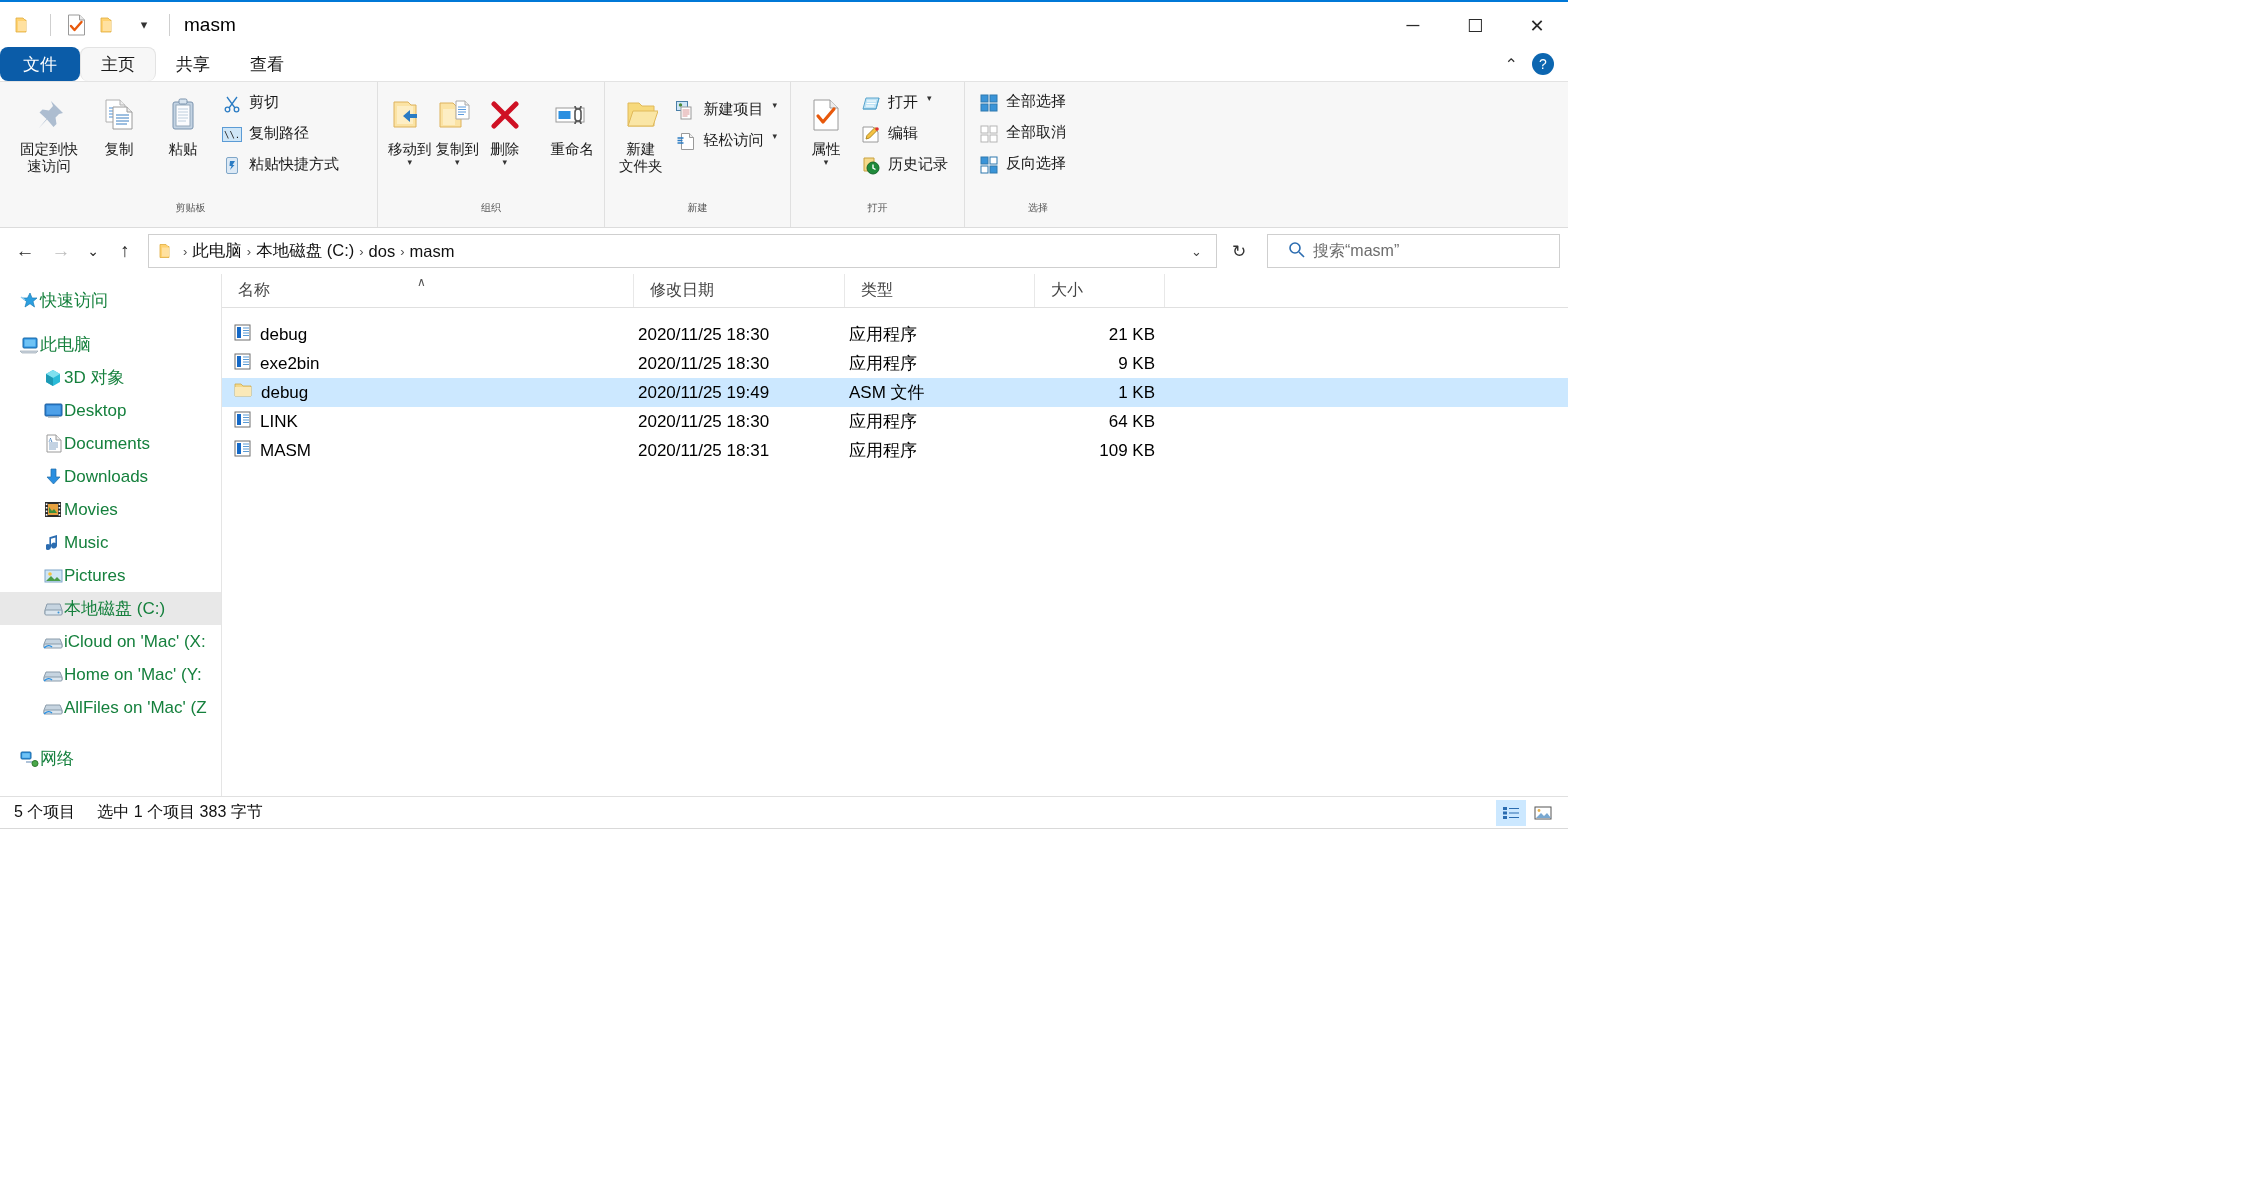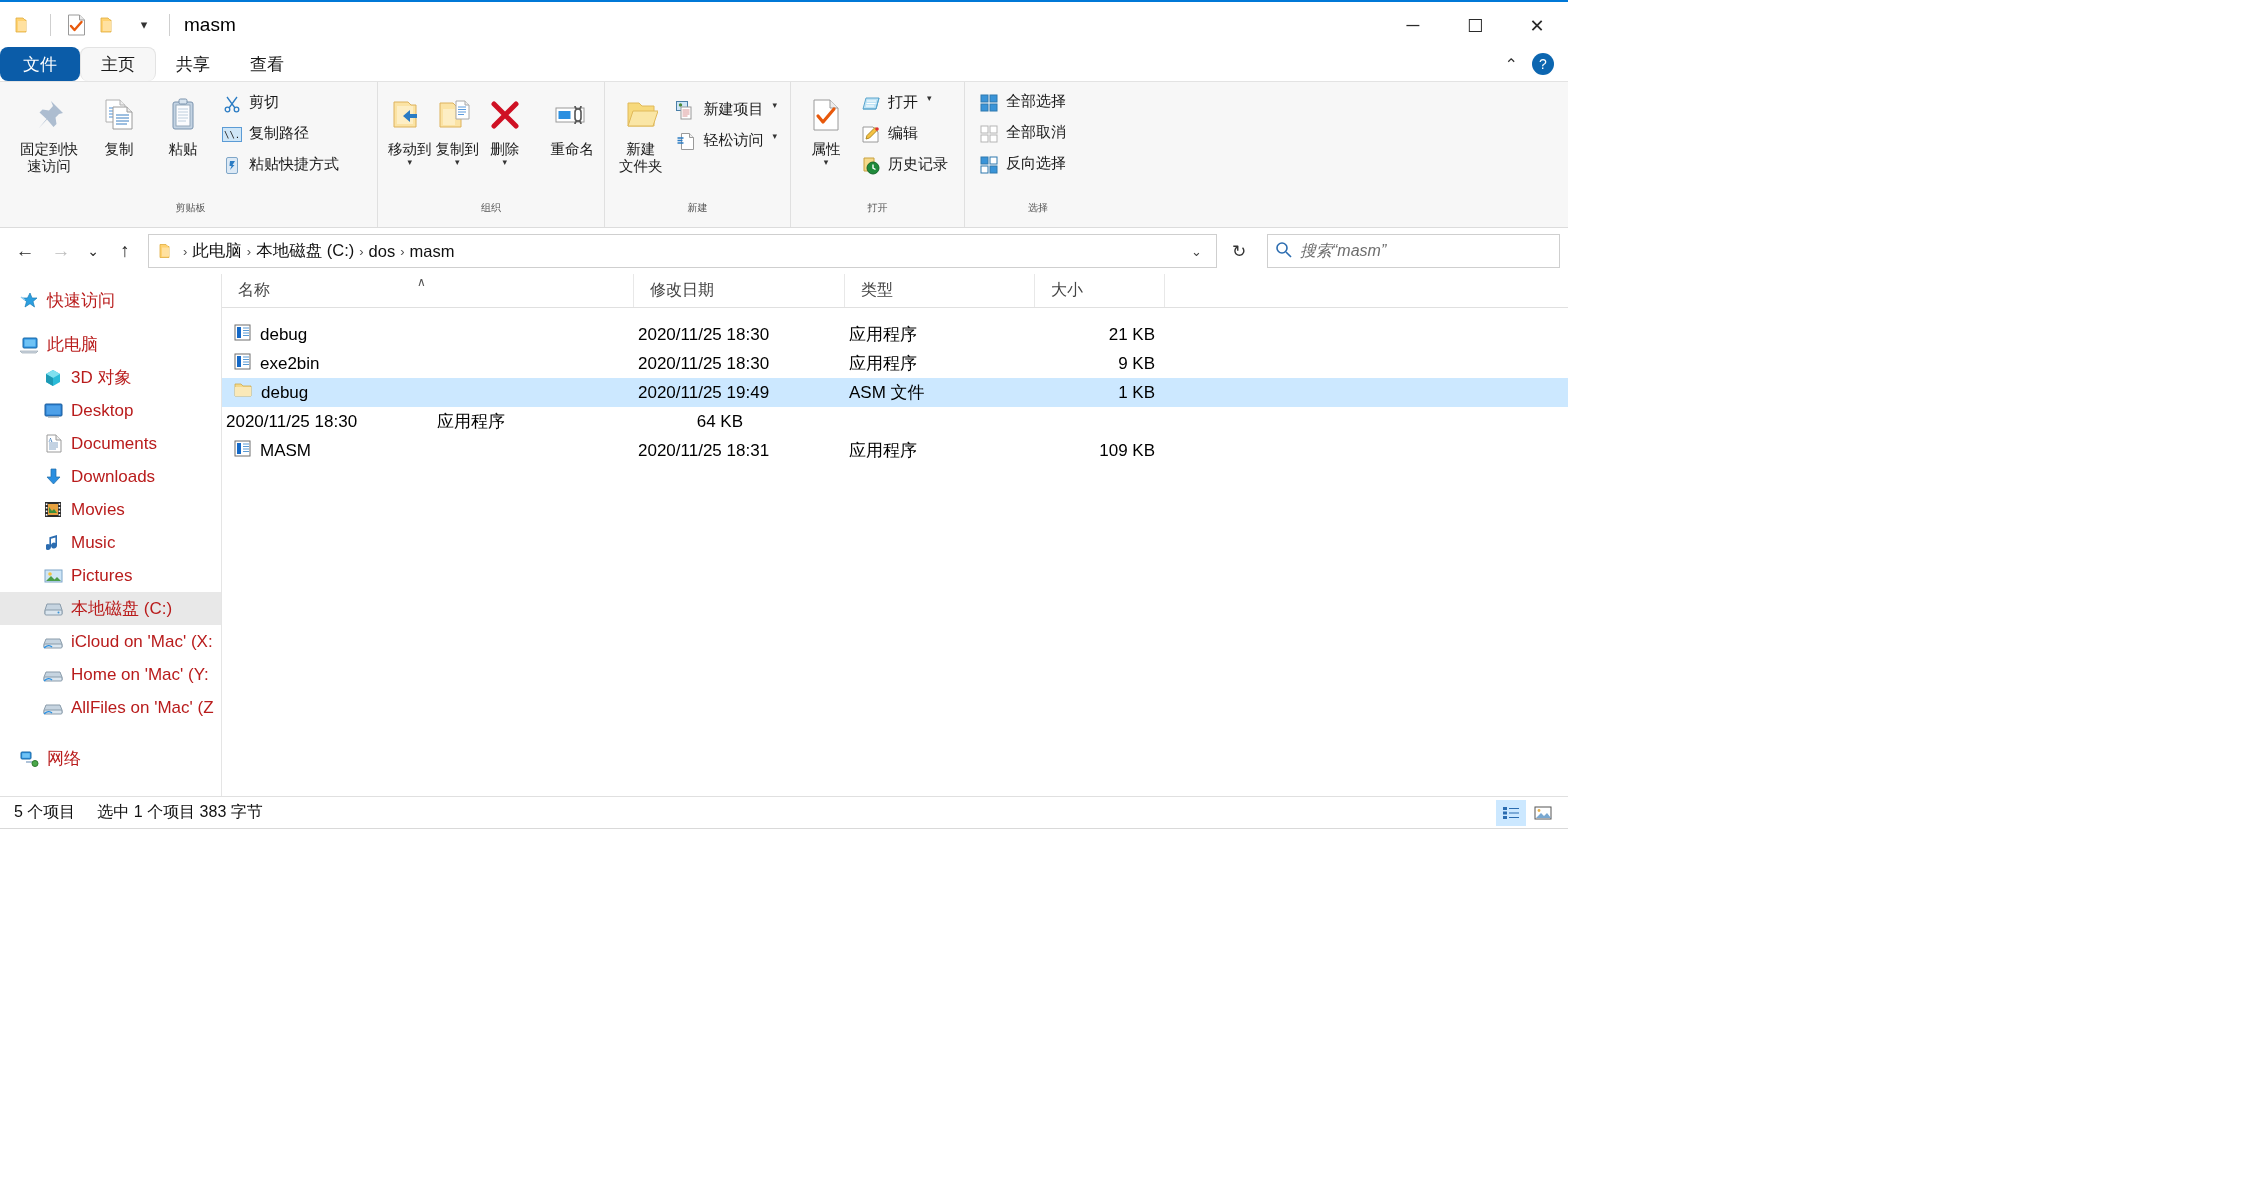--- a/index.html
+++ b/index.html
@@ -114,34 +114,33 @@
     flex: 1; height: 34px; border: 1px solid #cfcfcf;
     background: #fff; display: flex; align-items: center;
     padding: 0 6px; margin-left: 4px; min-width: 0;
   }
   .crumbs { display: flex; align-items: center; gap: 3px; font-size: 16.5px; color: #111; flex: 1; }
   .crumb-sep { color: #505050; font-size: 13px; padding: 0 2px; }
   .addr-caret { color: #444; font-size: 13px; padding: 0 8px; }
   .refresh { width: 40px; height: 34px; display: flex; align-items: center; justify-content: center; border: 1px solid transparent; font-size: 17px; color: #333; }
   .searchbox {
     width: 293px; height: 34px; border: 1px solid #cfcfcf;
-    display: flex; align-items: center; gap: 8px; padding: 0 7px;
+    display: flex; align-items: center; gap: 8px; padding: 0 20px;
     margin-left: 6px;
-    font-style: italic;
   }
   .searchbox .ph { font-size: 16px; color: #6d6d6d; }
   
   .body { flex: 1; display: flex; min-height: 0; }
   .sidebar {
     width: 221px; background: #ffffff; padding-top: 10px;
     overflow: hidden; flex-shrink: 0;
   }
   .navitem {
     display: flex; align-items: center; height: 33px;
-    gap: 7px; font-size: 17px; color: #b91c1c;
+    gap: 0; font-size: 17px; color: #15803d;
     padding-left: 18px; white-space: nowrap;
   }
   .navitem.indent { padding-left: 42px; }
   .navitem.selected { background: #e8e8e8; }
   .navitem .nicon { width: 22px; height: 20px; display: flex; align-items: center; justify-content: center; flex-shrink: 0; }
   .navspacer { height: 11px; }
   
   .filepane { flex: 1; display: flex; flex-direction: column; min-width: 0; border-left: 1px solid #e5e5e5; }
   .colhead {
     height: 34px; display: flex; align-items: flex-start;
@@ -794,20 +793,32 @@
                 </svg>
             </span>
             <span>debug</span>
           </div>
           <div class="cell date">2020/11/25 19:49</div>
           <div class="cell type">ASM 文件</div>
           <div class="cell size">1 KB</div>
         </div>
 
         <div class="frow">
+          <div class="cell name">
+            <span>
+              <svg width="17" height="17" viewBox="0 0 17 17">
+                  <rect x="1" y="1" width="15" height="15" fill="#fff" stroke="#6f6f6f"></rect>
+                  <rect x="3" y="3" width="4" height="11" fill="#1569c7"></rect>
+                  <g stroke="#5a9bd5" stroke-width="1">
+                    <path d="M9 4h6M9 6.5h6M9 9h6M9 11.5h6"></path>
+                  </g>
+                </svg>
+            </span>
+            <span>LINK</span>
+          </div>
           <div class="cell date">2020/11/25 18:30</div>
           <div class="cell type">应用程序</div>
           <div class="cell size">64 KB</div>
         </div>
 
         <div class="frow">
           <div class="cell name">
             <span>
               <svg width="17" height="17" viewBox="0 0 17 17">
                   <rect x="1" y="1" width="15" height="15" fill="#fff" stroke="#6f6f6f"></rect>

